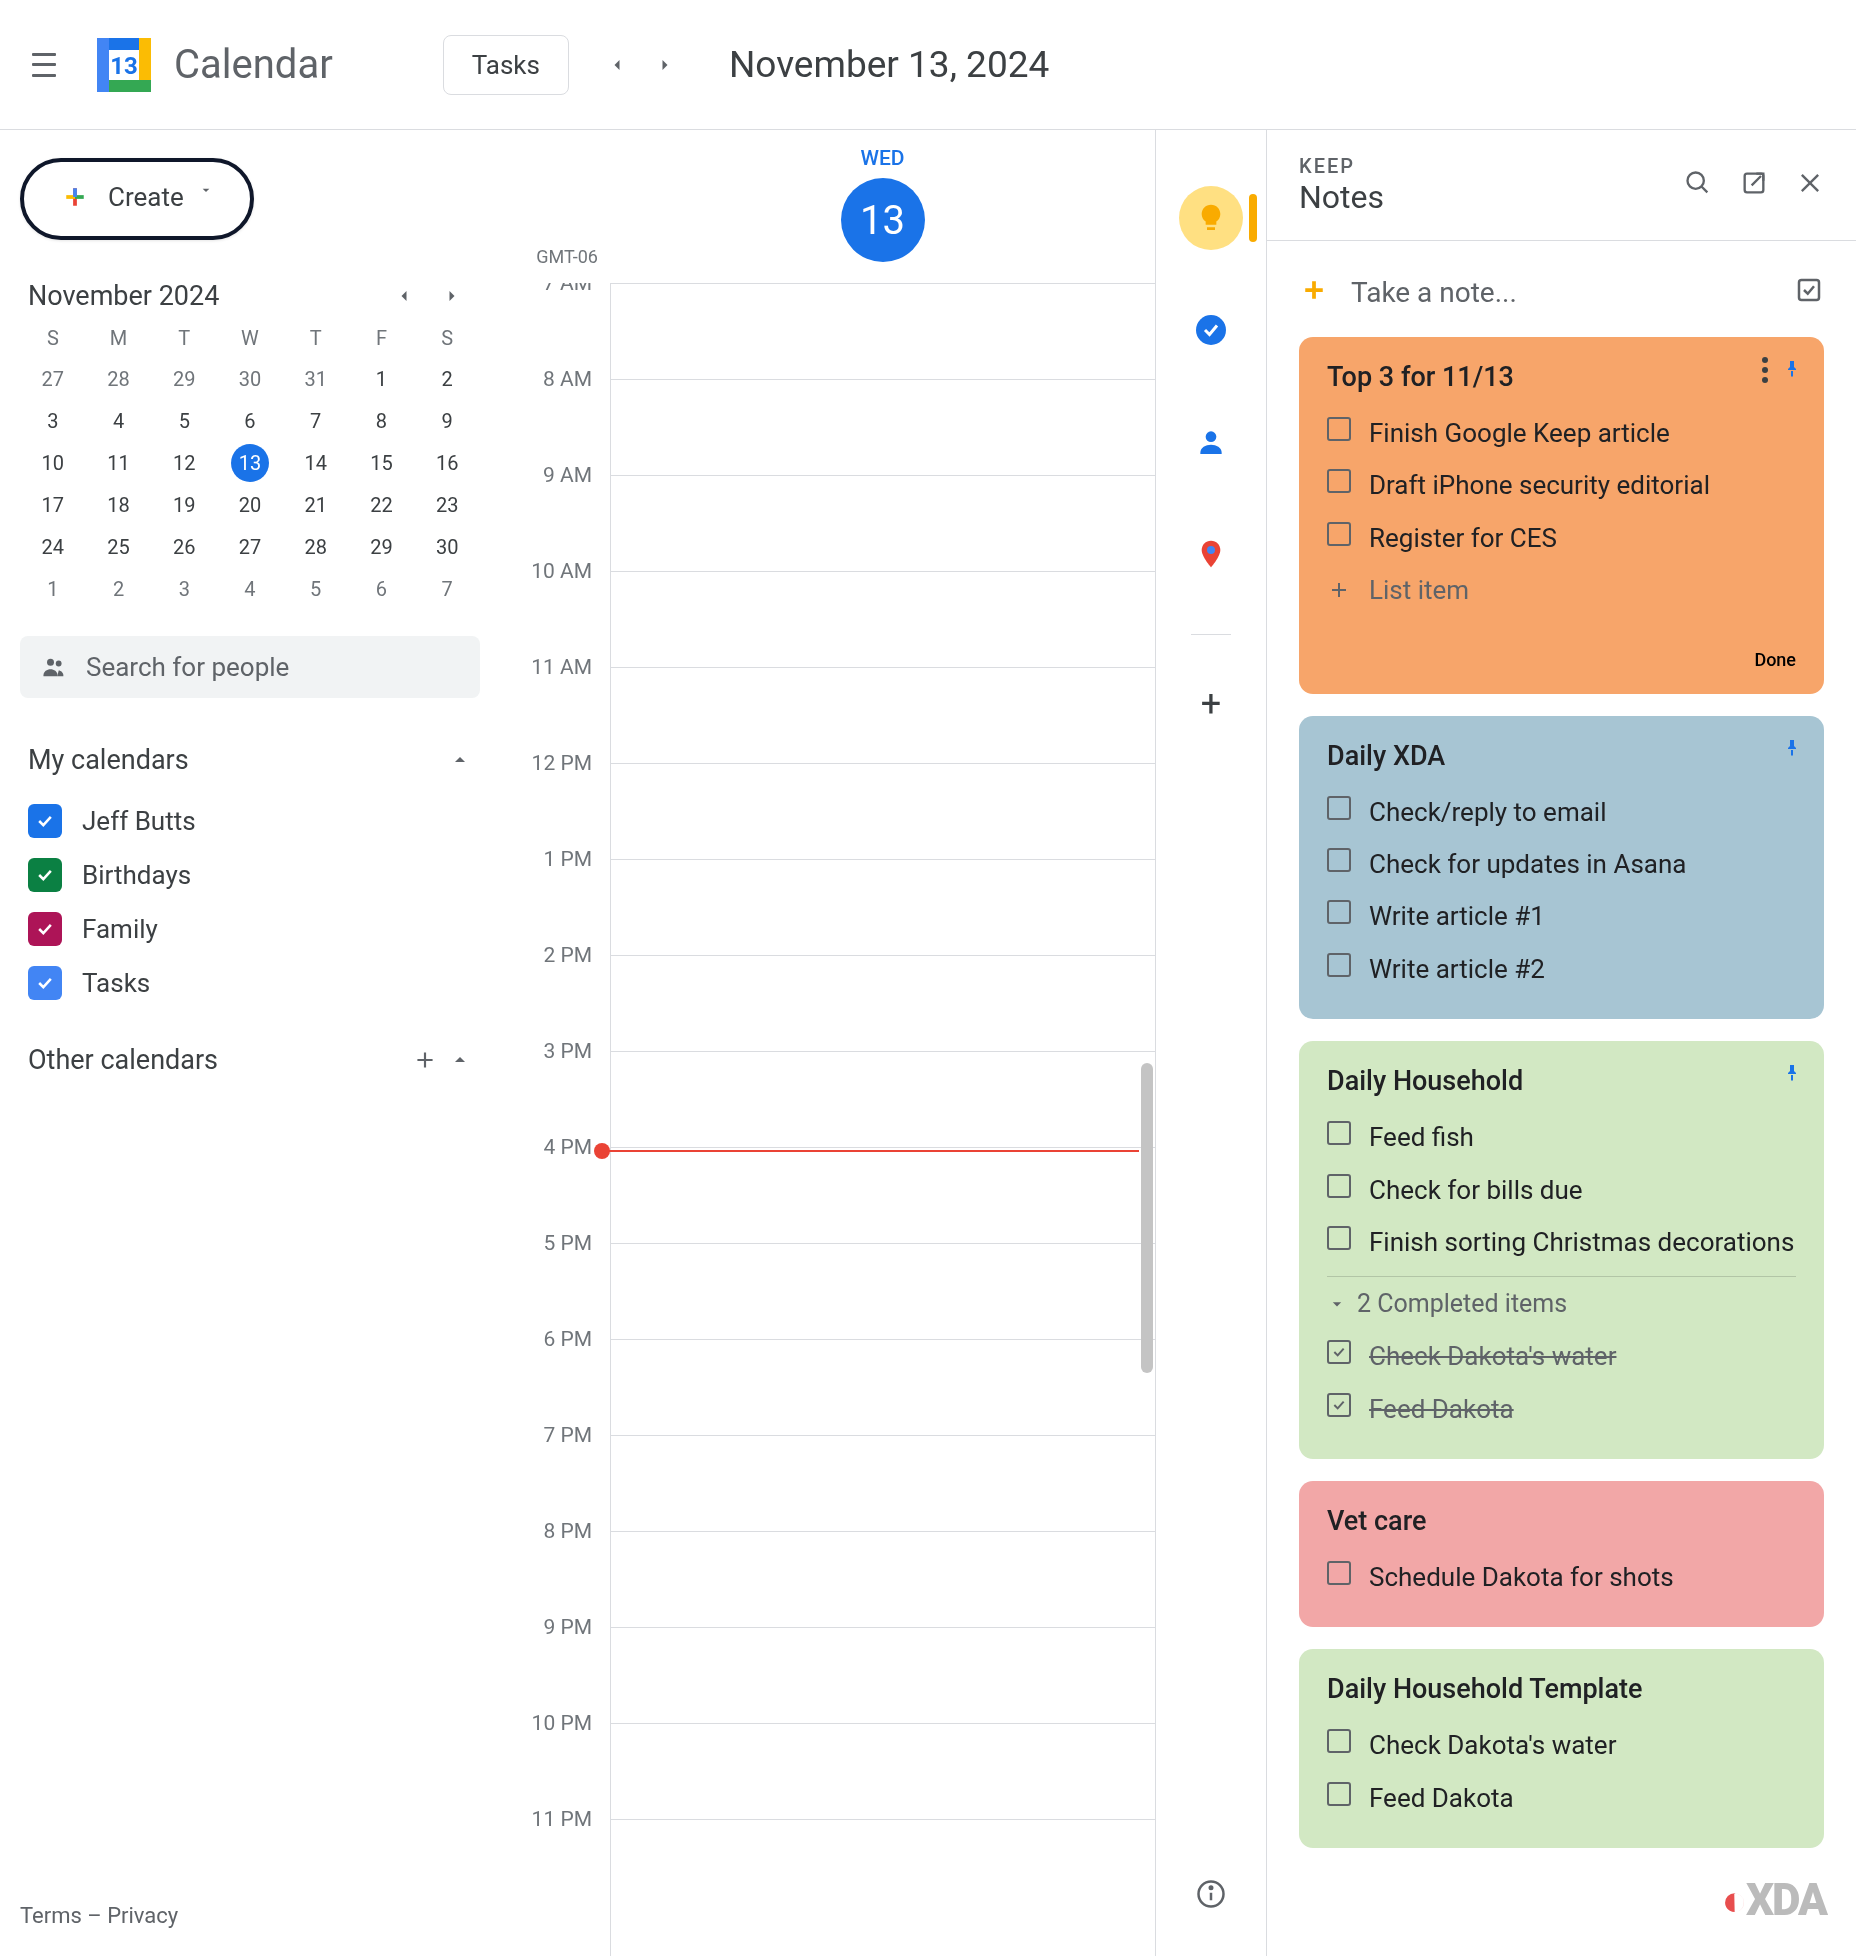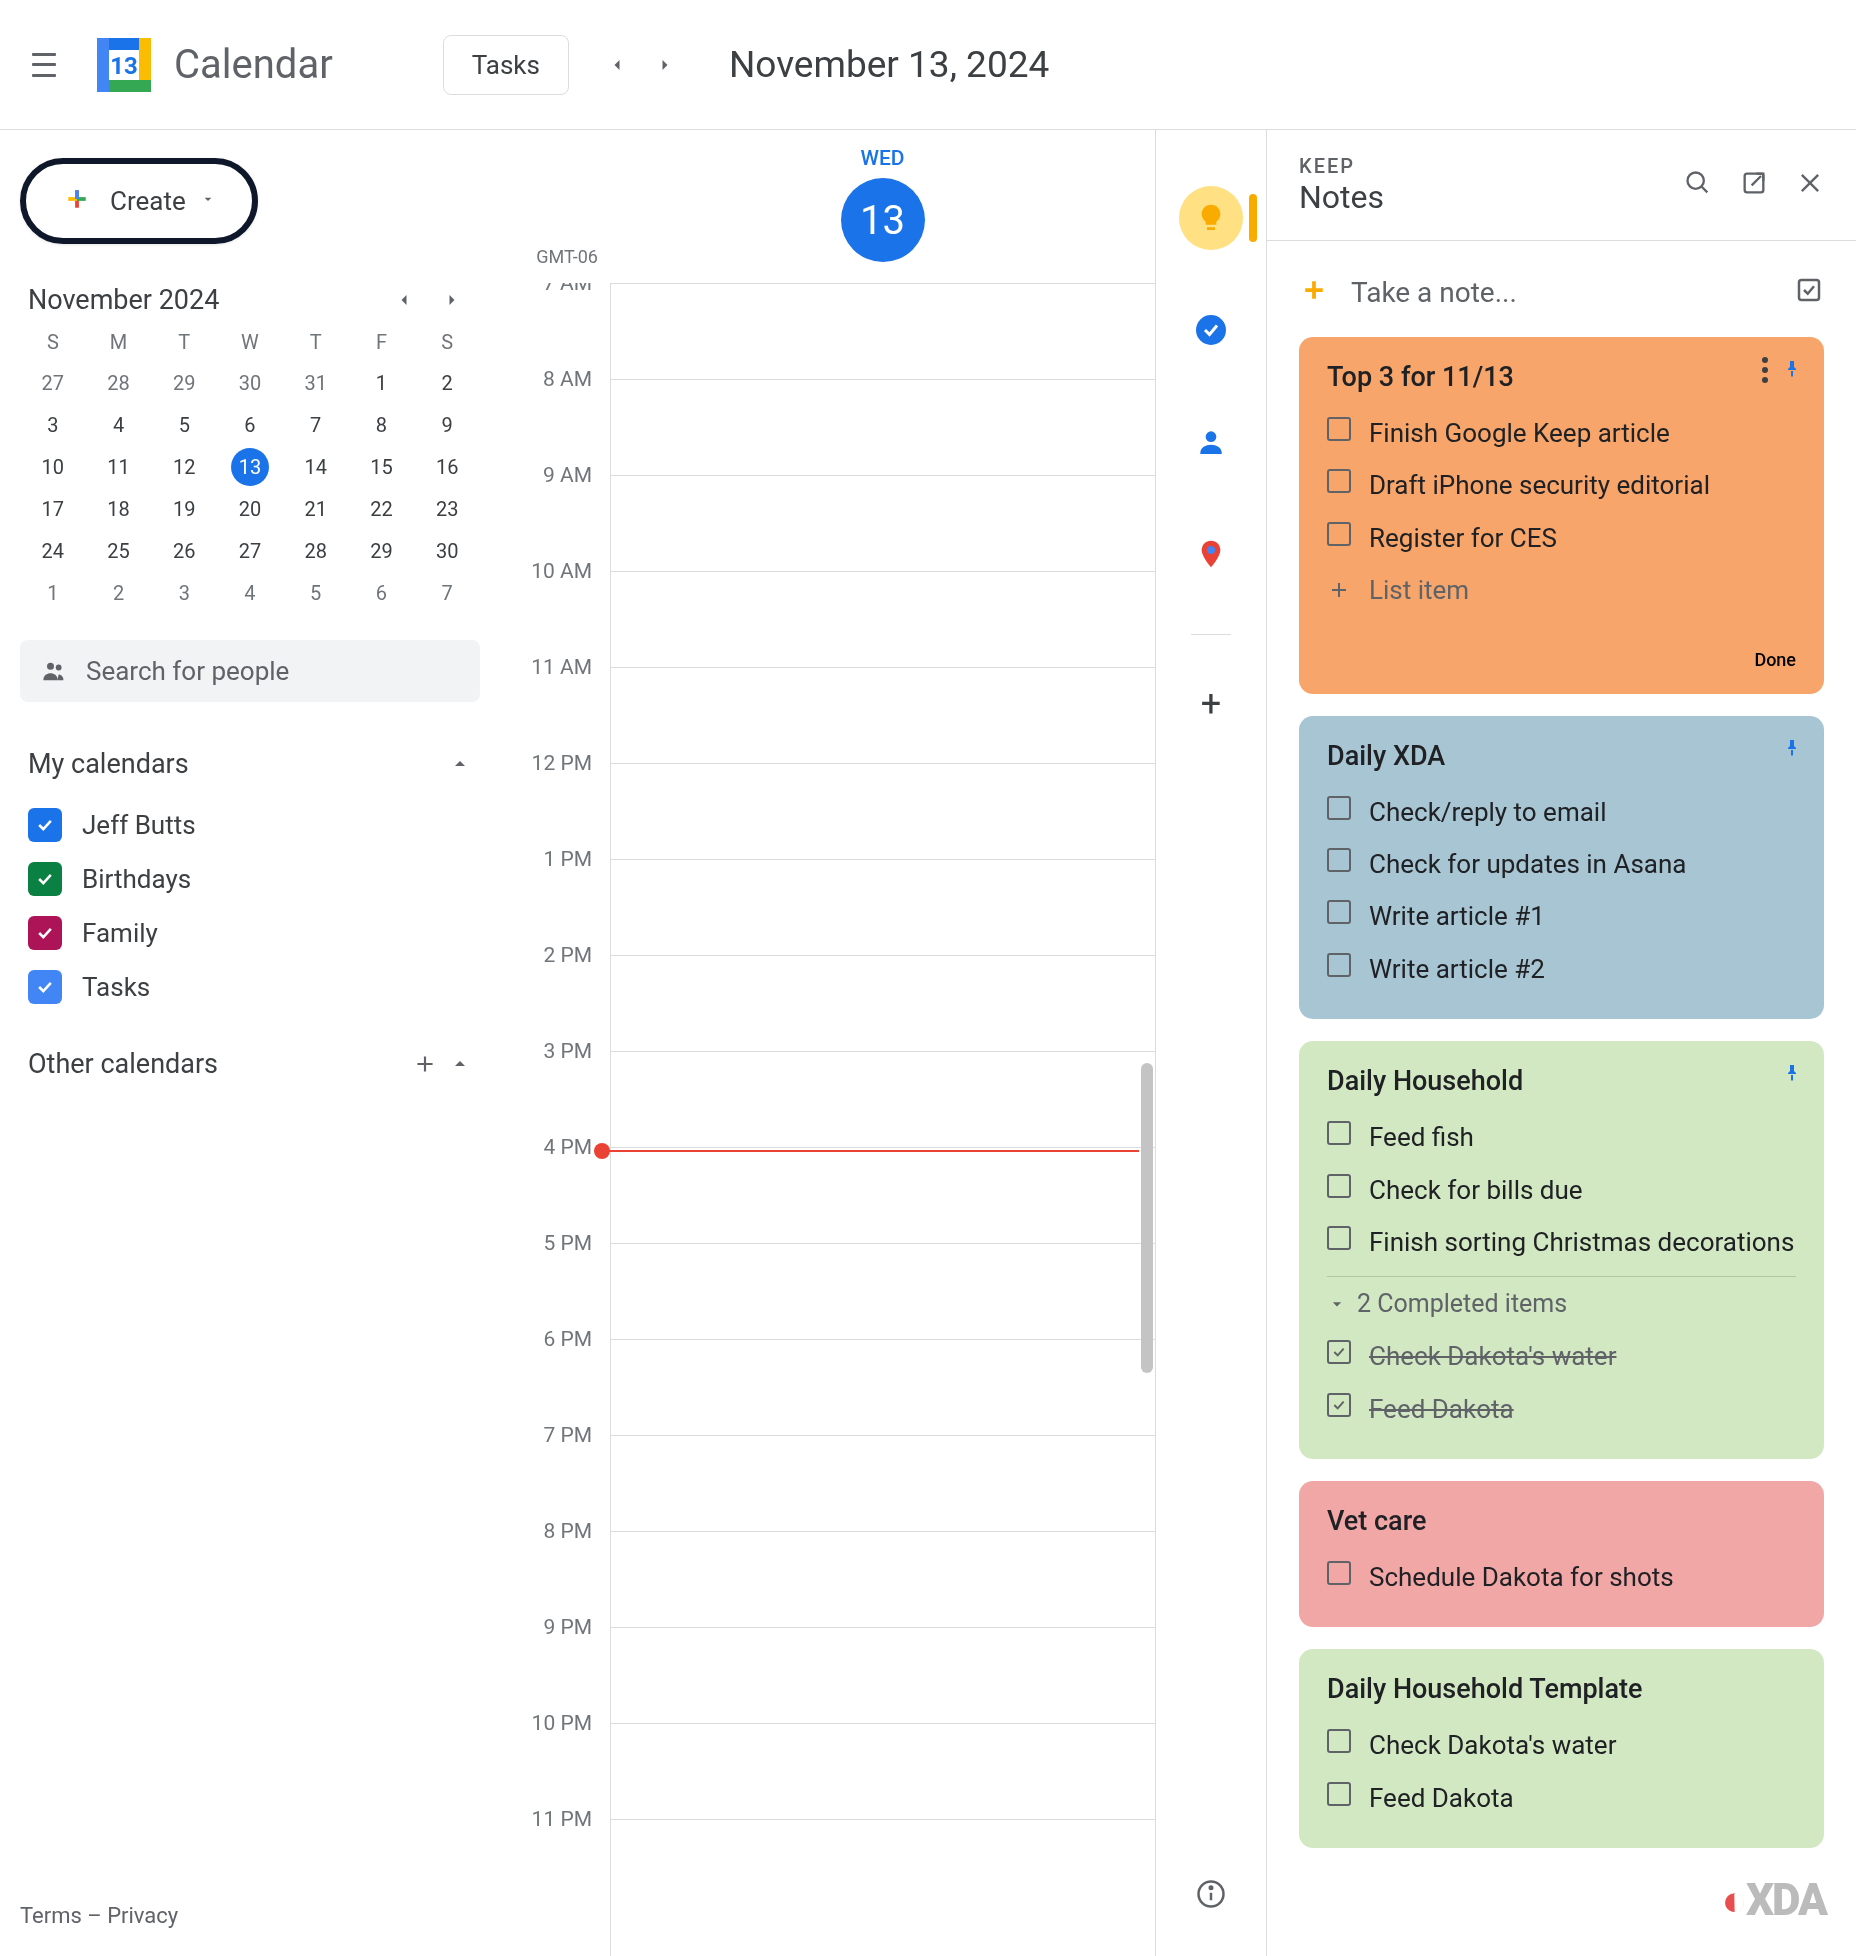--- a/index.html
+++ b/index.html
@@ -16,21 +16,21 @@
 .today-btn { border: 1px solid #dadce0; background: #fff; padding: 14px 28px; border-radius: 8px; font-size: 26px; color: #3c4043; cursor: pointer; margin-right: 24px; }
 .nav-arrow { width: 48px; height: 48px; display: flex; align-items: center; justify-content: center; cursor: pointer; color: #5f6368; }
 .nav-arrow svg { width: 20px; height: 20px; }
 .date-display { font-size: 37px; font-weight: 400; color: #3c4043; margin-left: 40px; }
 
 
 .main { display: flex; flex: 1; overflow: hidden; }
 
 
 .left-panel { width: 500px; padding: 28px 20px; display: flex; flex-direction: column; }
-.create-btn { display: inline-flex; align-items: center; background: #fff; border: 6px solid #0f172a; border-radius: 48px; padding: 20px 36px; box-shadow: 0 1px 3px rgba(0,0,0,.1); cursor: pointer; width: fit-content; margin-bottom: 36px; }
+.create-btn { display: inline-flex; background: #fff; border: 4px solid #0f172a; border-radius: 48px; padding: 20px 36px; box-shadow: 0 1px 3px rgba(0,0,0,.1); cursor: pointer; width: fit-content; margin-bottom: 36px; }
 .create-plus { margin-right: 18px; }
 .create-label { font-size: 26px; color: #3c4043; margin-right: 14px; }
 .dropdown-arrow { color: #5f6368; }
 
 .mini-cal-header { display: flex; align-items: center; justify-content: space-between; margin-bottom: 4px; padding: 0 8px; }
 .mini-cal-title { font-size: 27px; color: #3c4043; }
 .mini-cal-nav { display: flex; gap: 8px; }
 .mini-cal-nav .nav-arrow { width: 40px; height: 40px; }
 
 .mini-cal-grid { display: grid; grid-template-columns: repeat(7, 1fr); gap: 4px 0; text-align: center; margin-bottom: 28px; }

